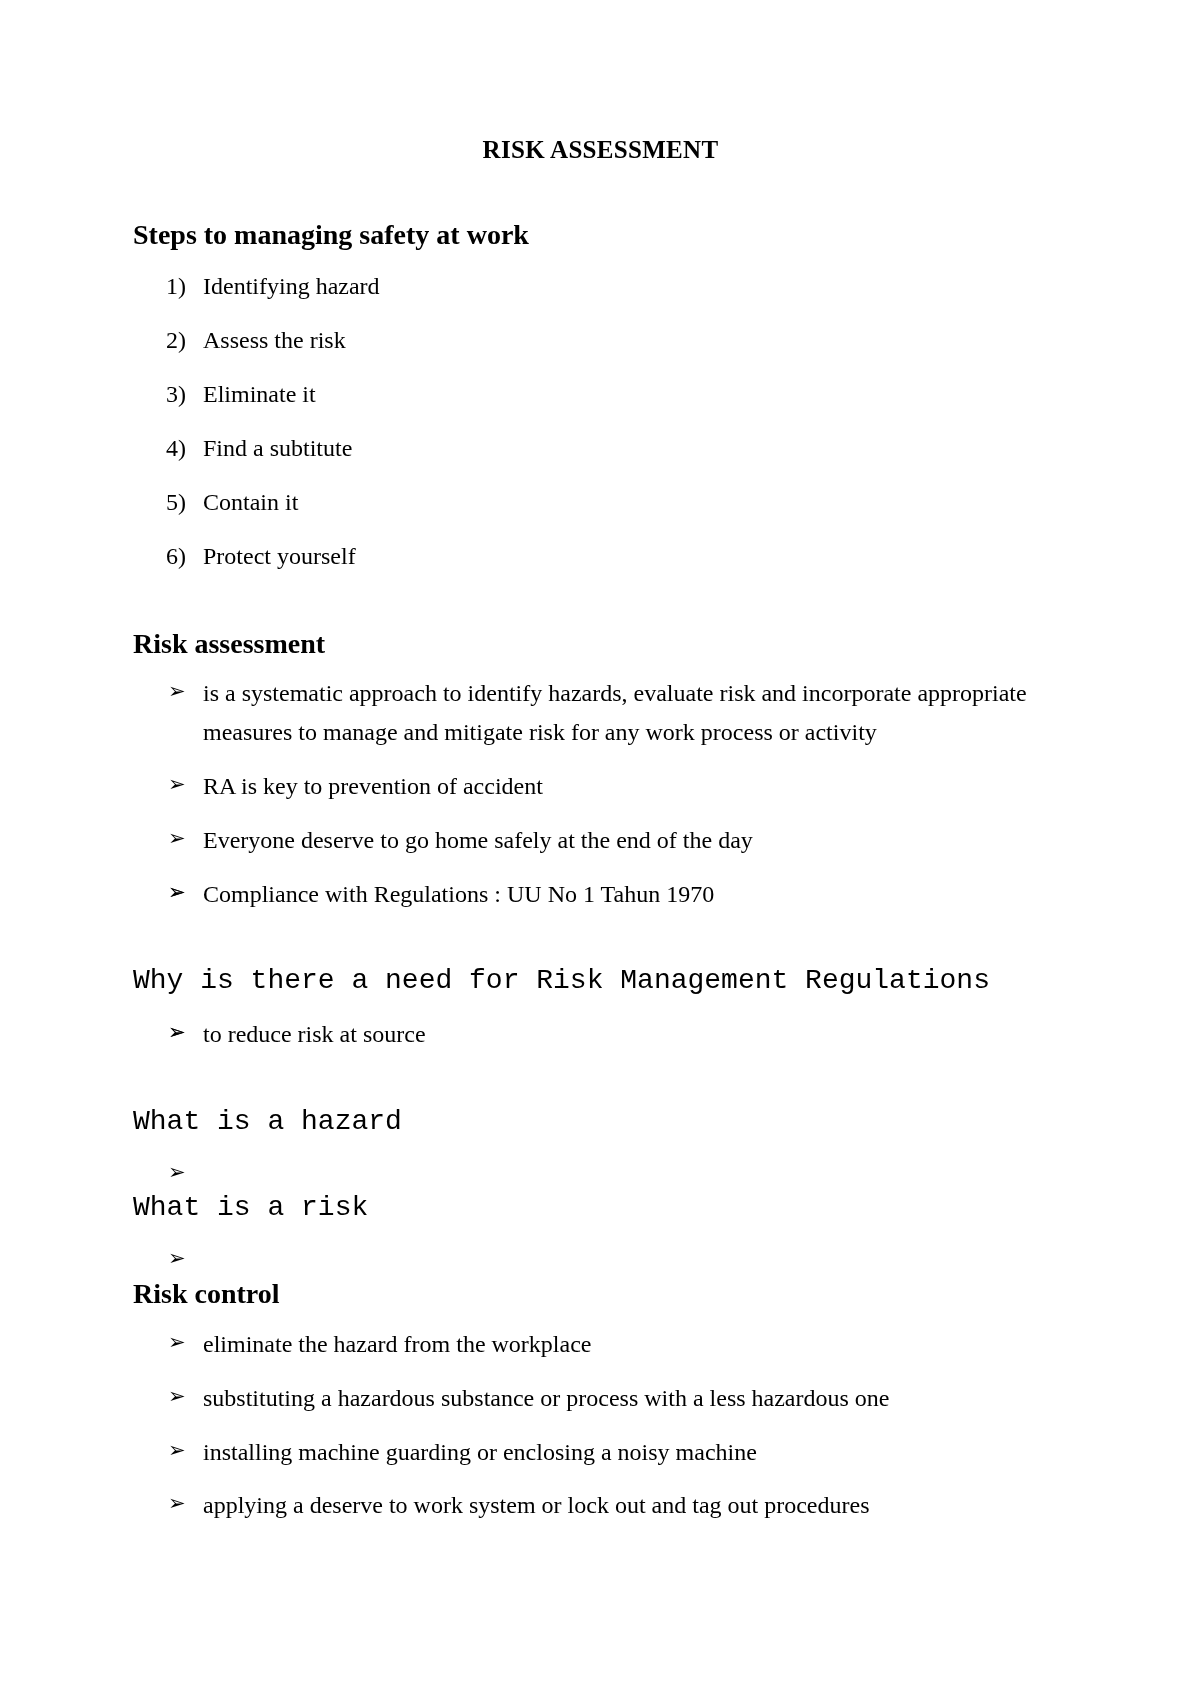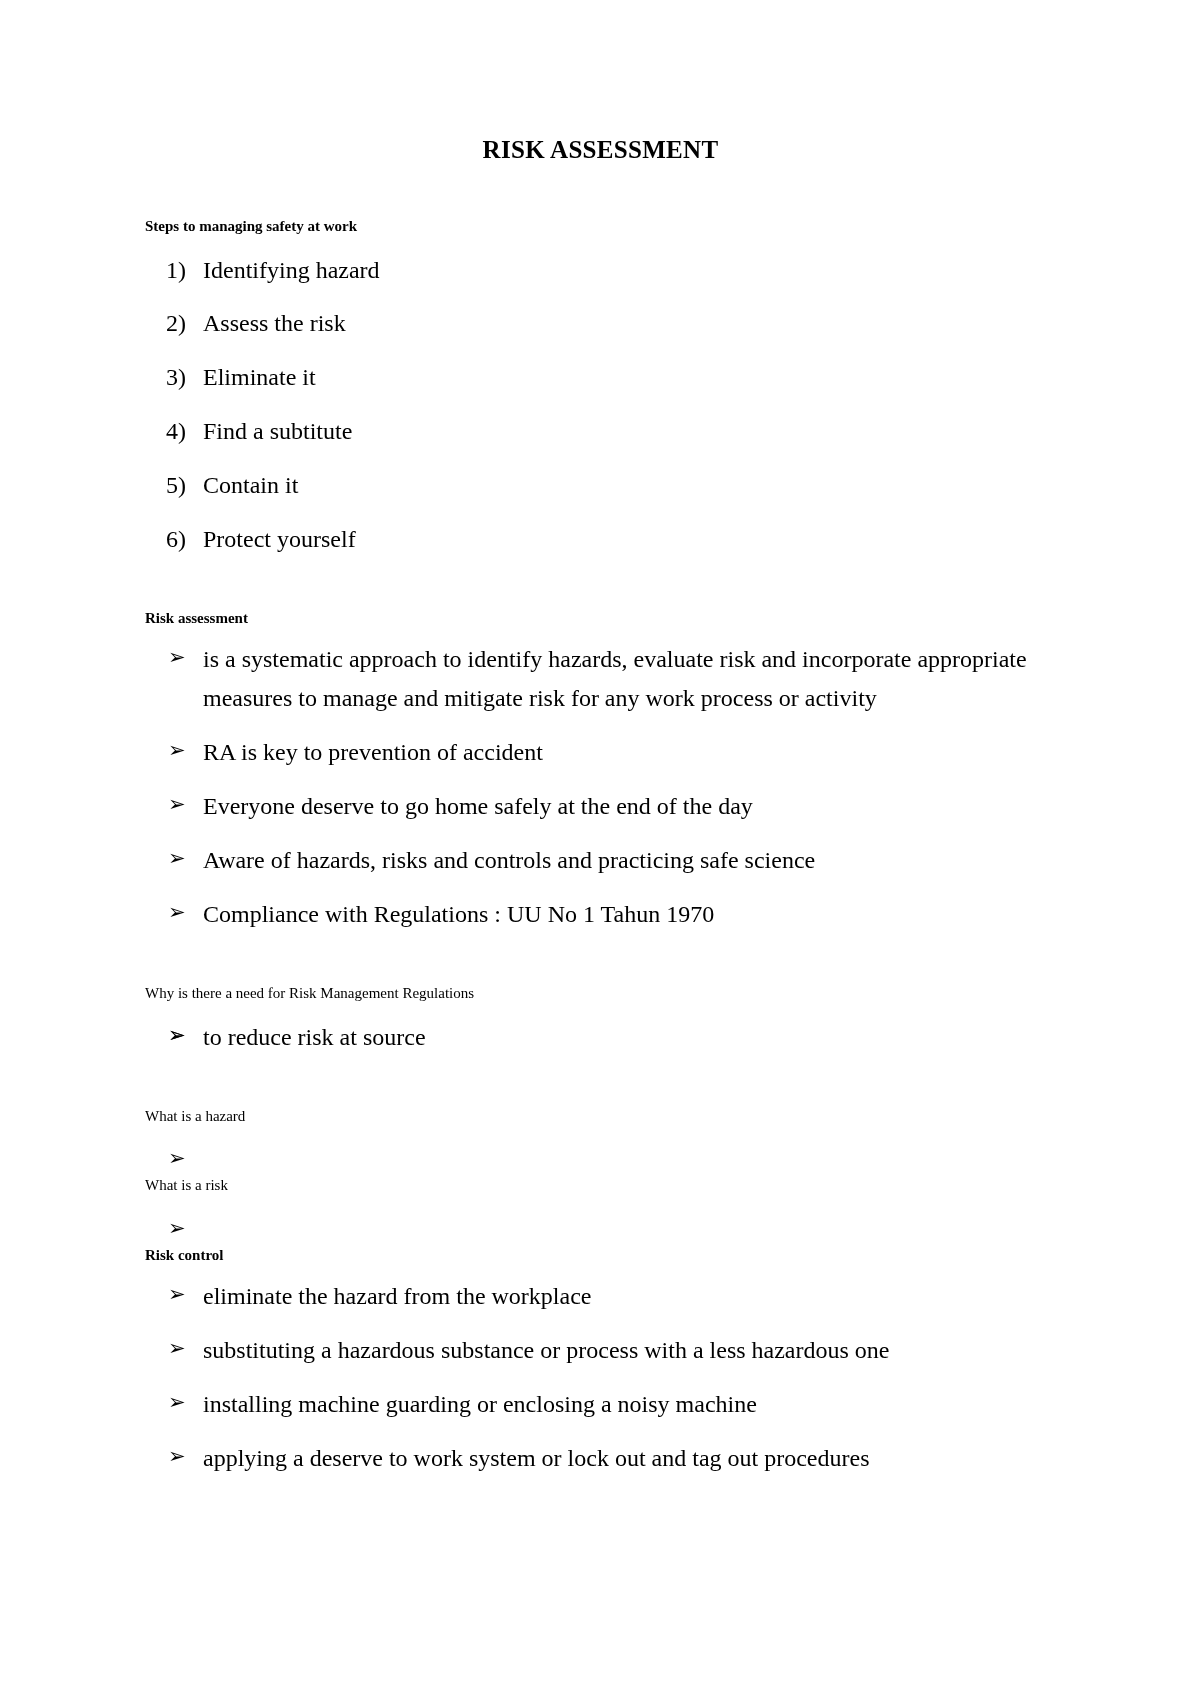--- a/index.html
+++ b/index.html
@@ -33,27 +33,27 @@
     text-align: center;
     font-weight: bold;
     font-size: 25px;
     letter-spacing: 0.3px;
     margin: 0;
     padding-top: 135px;
     line-height: 1.2;
   }
   
   .heading {
-    font-size: 15px;
+    font-size: 28px;
     line-height: 1.3;
-    margin: 12px;
+    margin: 0;
     white-space: pre-wrap;
   }
   .heading.bold { font-weight: bold; }
-  .heading.plain { font-weight: normal; }
+  .heading.plain { font-weight: normal; font-family: Liberation Mono, monospace; }
   .h-gap-lg { margin-top: 52px; }
   .h-gap-md { margin-top: 50px; }
   
   ol.num-list, ul.arrow-list {
     list-style: none;
     margin: 0;
     padding: 0;
   }
   ol.num-list { margin-top: 14px; }
   ul.arrow-list { margin-top: 12px; }
@@ -104,21 +104,21 @@
           <li><span class="marker">3)</span><span class="wrap-item">Eliminate it</span></li>
           <li><span class="marker">4)</span><span class="wrap-item">Find a subtitute</span></li>
           <li><span class="marker">5)</span><span class="wrap-item">Contain it</span></li>
           <li><span class="marker">6)</span><span class="wrap-item">Protect yourself</span></li>
         </ol>
         <div class="heading bold h-gap-md">Risk assessment</div>
         <ul class="arrow-list">
           <li><span class="marker">➢</span><span class="wrap-item">is a systematic approach to identify hazards, evaluate risk and incorporate appropriate measures to manage and mitigate risk for any work process or activity</span></li>
           <li><span class="marker">➢</span><span class="wrap-item">RA is key to prevention of accident</span></li>
           <li><span class="marker">➢</span><span class="wrap-item">Everyone deserve to go home safely at the end of the day</span></li>
-          <li><span class="marker">➢</span><span class="wrap-item">Aware of hazards, risks and controls and practicing safe science</span></li>
+          <li><span class="marker">➢</span></li>
           <li><span class="marker">➢</span><span class="wrap-item">Compliance with Regulations : UU No 1 Tahun 1970</span></li>
         </ul>
         <div class="heading plain h-gap-md">Why is there a need for Risk Management Regulations</div>
         <ul class="arrow-list">
           <li><span class="marker">➢</span></li>
           <li><span class="marker">➢</span><span class="wrap-item">to reduce risk at source</span></li>
         </ul>
         <div class="heading plain h-gap-md">What is a hazard</div>
         <ul class="arrow-list">
           <li><span class="marker">➢</span></li>

